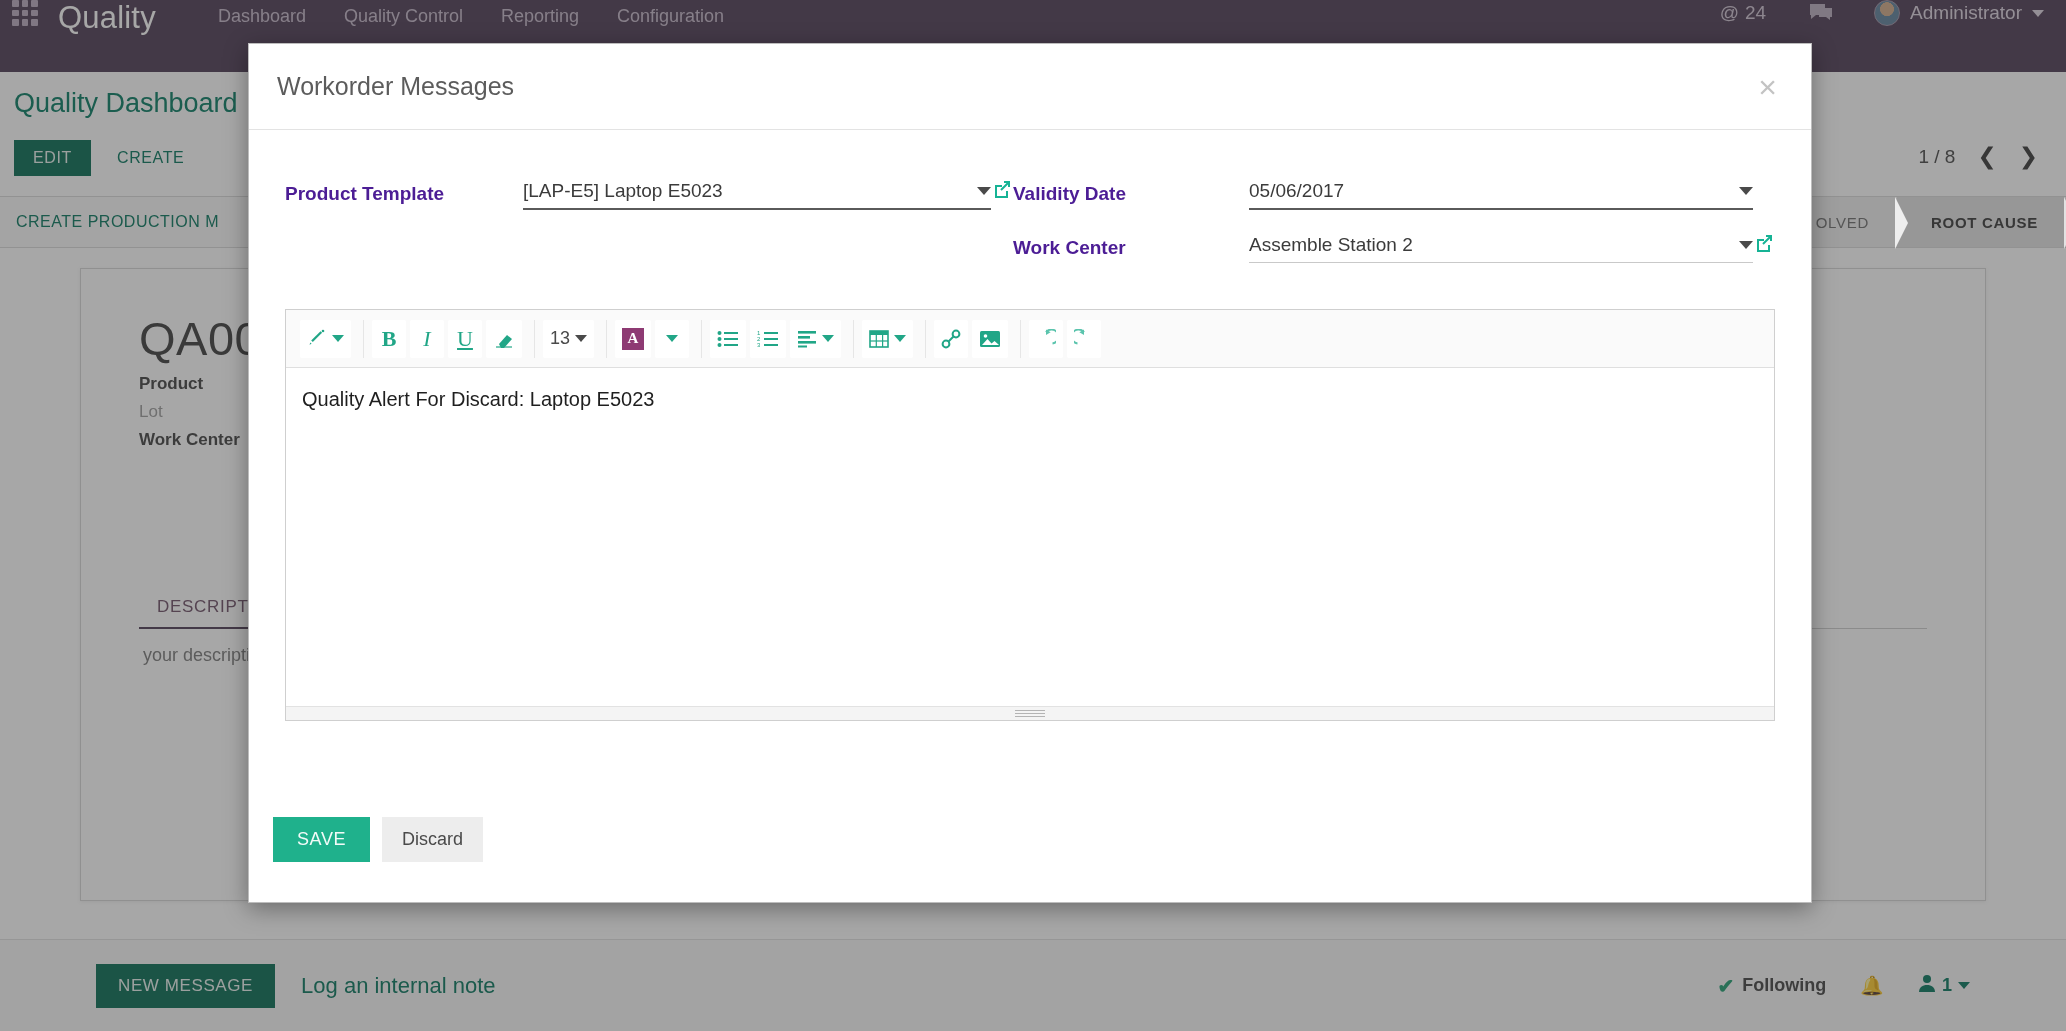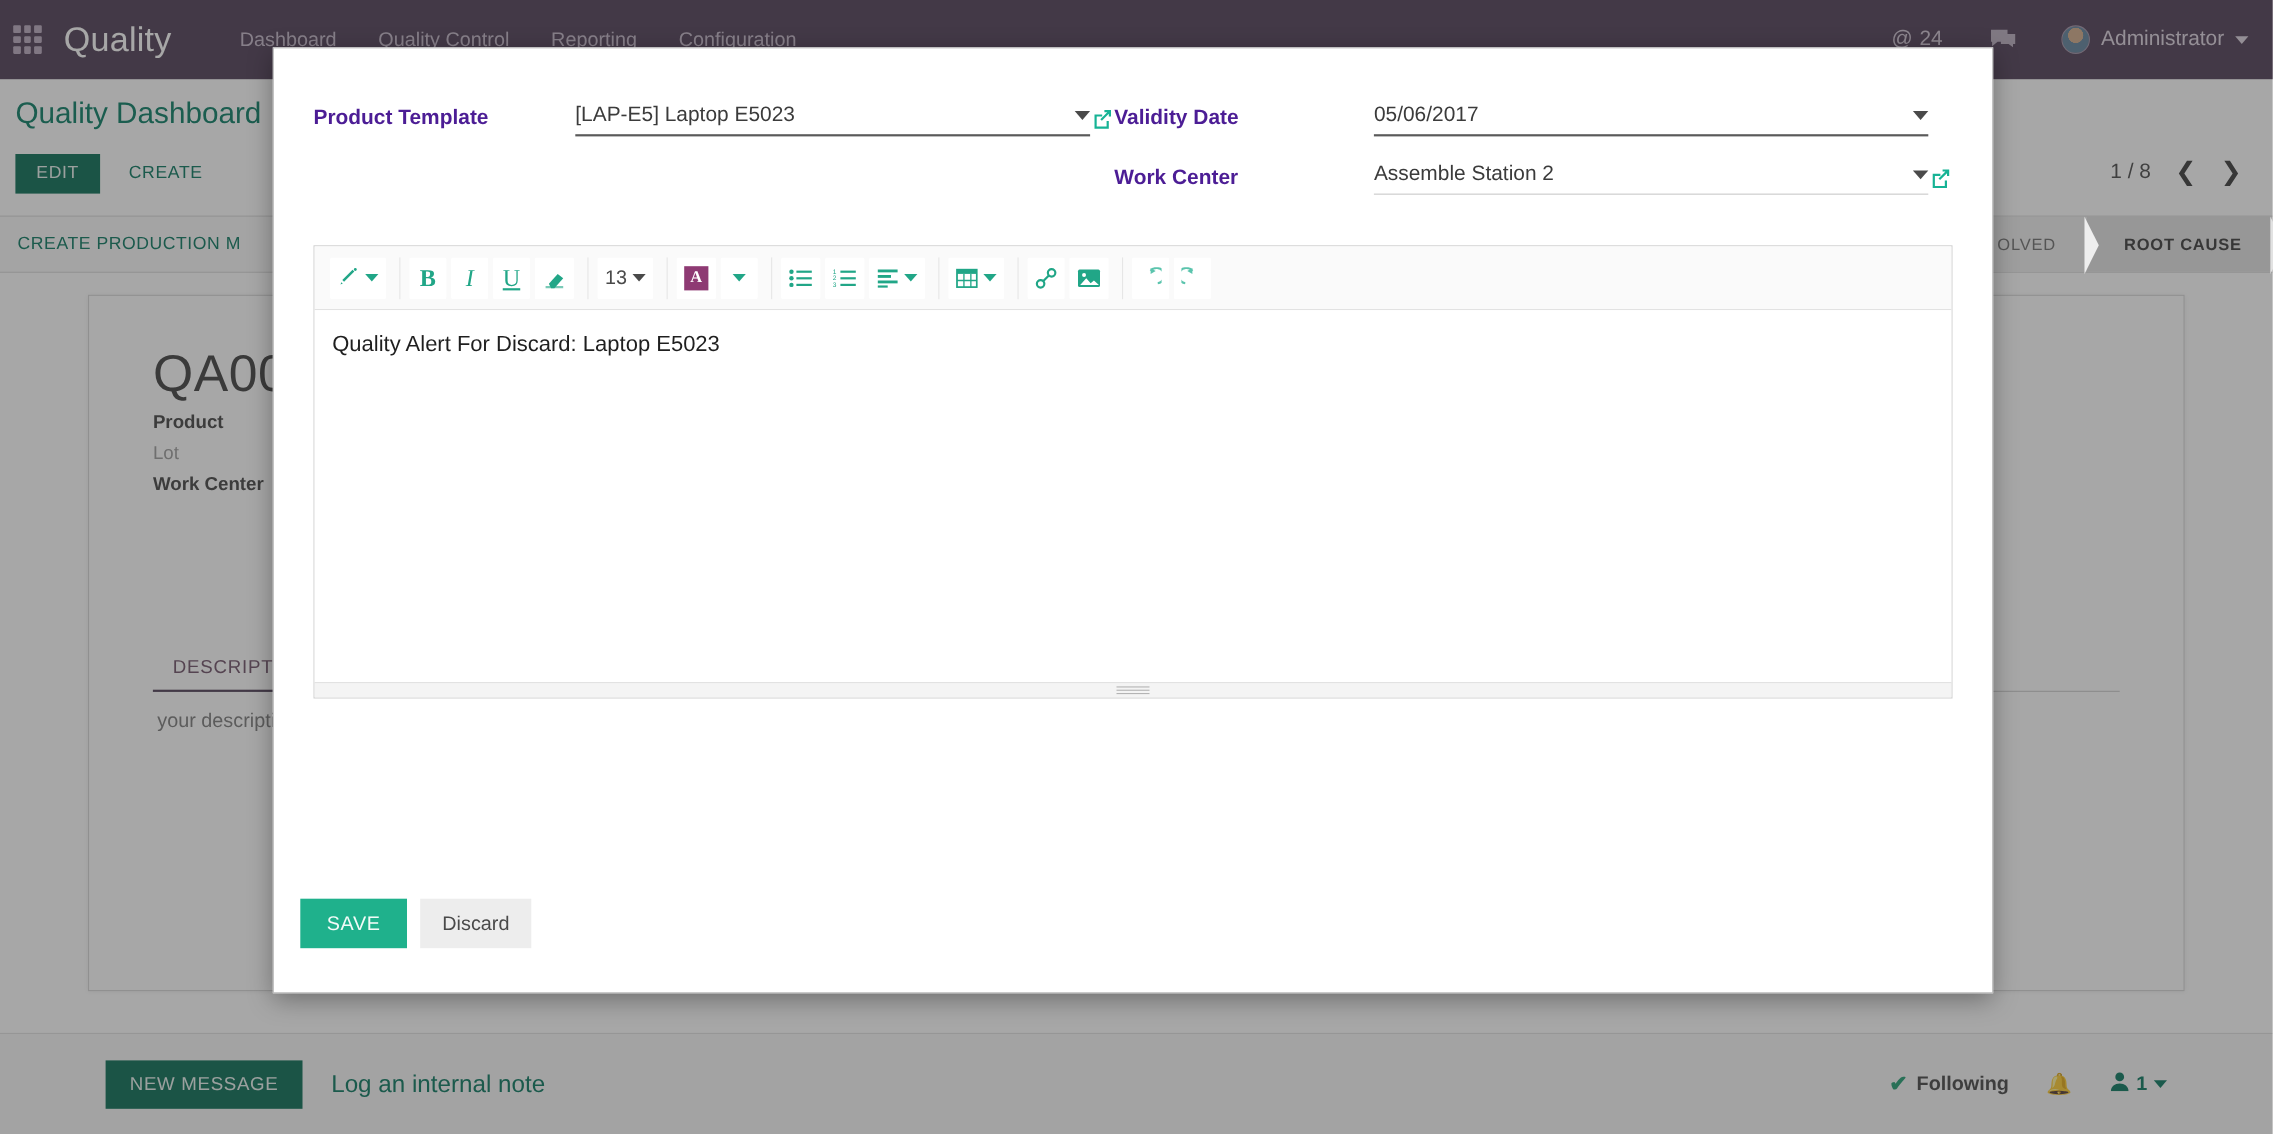--- a/index.html
+++ b/index.html
@@ -13,21 +13,21 @@
   
   #app-backdrop {
     position: absolute; inset: 0;
     background: #ffffff;
   }
 
   
   #navbar {
     position: absolute; top: 0; left: 0; right: 0; height: 72px;
     background: #4a3850;
-    display: flex; align-items: center;
+    display: flex; align-items: flex-start;
     color: #e6dfe8;
   }
   .apps-grid {
     width: 26px; height: 26px; margin-left: 12px; margin-right: 20px;
     display: grid; grid-template-columns: repeat(3,1fr); grid-template-rows: repeat(3,1fr);
     gap: 3px; flex: none;
   }
   .apps-grid i { background: #b8a8bd; display:block; border-radius:1px; }
   #brand {
     font-size: 31px; color: #ffffff; font-weight: 400;
@@ -157,21 +157,21 @@
   }
   #modal-body { flex: 1 1 auto; padding: 48px 24px 0 24px; overflow: hidden; }
 
   #form-grid {
     display: grid;
     grid-template-columns: 238px 490px 236px 1fr;
     row-gap: 22px; align-items: center;
     padding: 0 12px;
   }
   .f-label { font-size: 19px; font-weight: bold; color: #4c1d95; }
-  .f-input-wrap { display: flex; align-items: center; }
+  .f-input-wrap { display: flex; }
   .f-input {
     flex: 1 1 auto; position: relative;
     display: flex; align-items: center;
     border-bottom: 2px solid #5a5a5a;
     padding: 2px 0 6px 0;
   }
   .f-input.thin { border-bottom: 1px solid #c9c9c9; }
   .f-input .val { font-size: 19px; color: #3b3b3b; flex: 1 1 auto; }
   .f-input .caret {
     width:0;height:0;border-left:7px solid transparent;border-right:7px solid transparent;
@@ -336,20 +336,24 @@
         <span class="caret-d" style="color:#00735a"></span>
       </div>
     </div>
   </div>
 </div>
 
 <div id="dim"></div>
 
 <div id="modal">
 
+  <div id="modal-header">
+    <div id="modal-title">Workorder Messages</div>
+    <button id="modal-close">×</button>
+  </div>
 
   <div id="modal-body">
 
     <div id="form-grid">
 
       <div class="f-label">Product Template</div>
       <div class="f-input-wrap">
         <div class="f-input">
           <span class="val">[LAP-E5] Laptop E5023</span>
           <span class="caret"></span>

